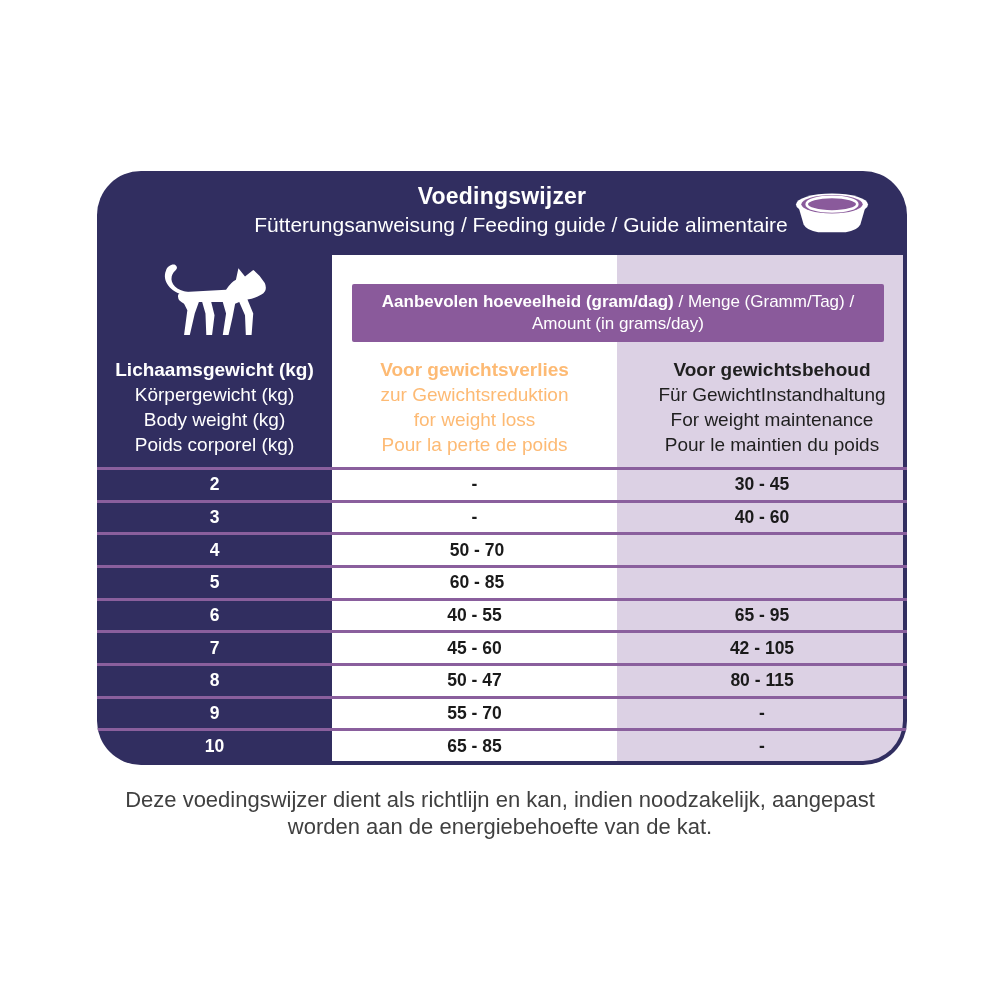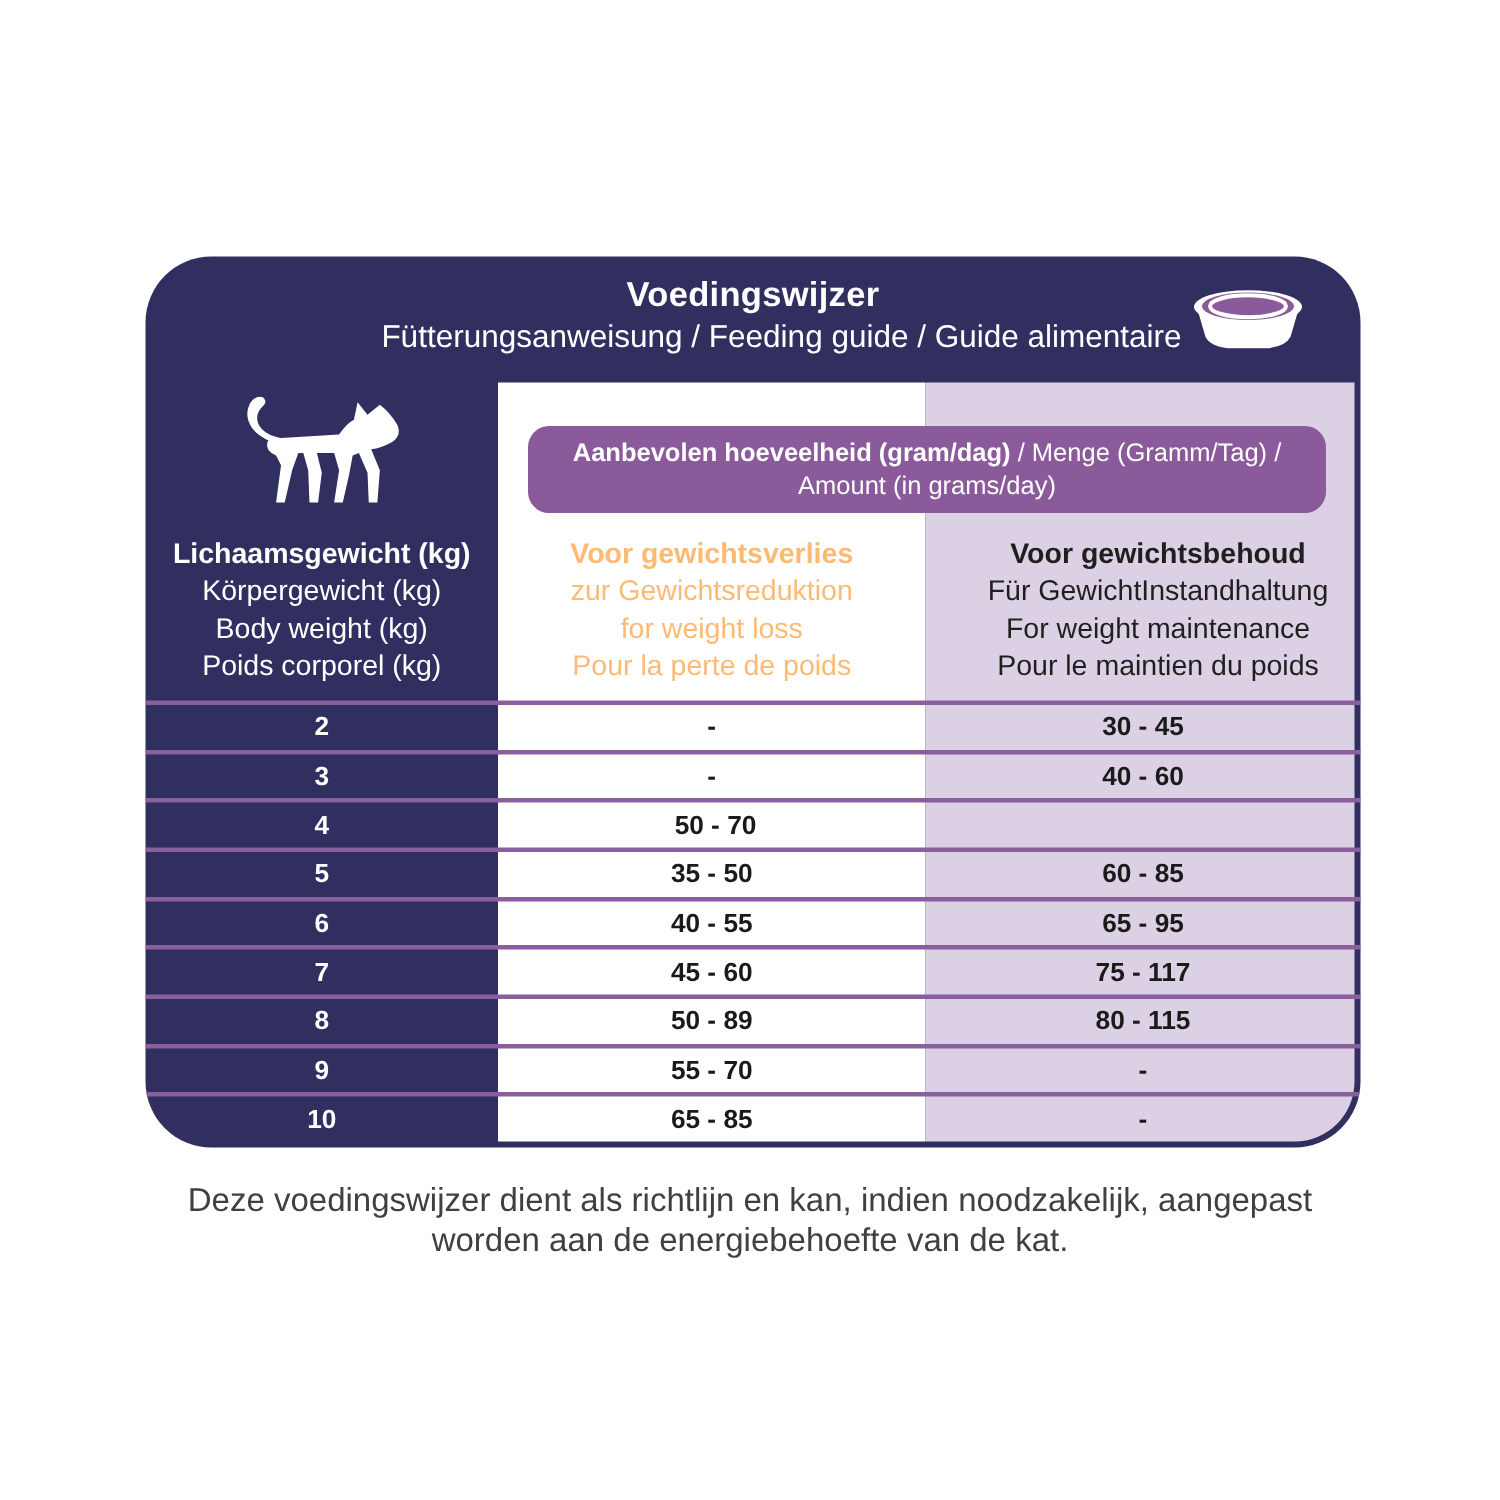--- a/index.html
+++ b/index.html
@@ -16,21 +16,21 @@
 
   .hdr-title { position:absolute; left:0; top:12px; width:100%; text-align:center;
     color:#fff; font-size:23px; font-weight:bold; letter-spacing:0.2px; }
   .hdr-sub { position:absolute; left:0; top:42px; width:100%; text-align:center;
     color:#fff; font-size:21px;margin-left:19px; }
 
   .bowl-icon { position:absolute; left:689px; top:11px; width:92px; height:62px; }
   .cat-icon  { position:absolute; left:50px; top:85px; width:140px; height:92px; }
 
   .band { position:absolute; left:255px; top:113px; width:532px; height:58px;
-    background:#8a5a9b; border-radius:14px; color:#fff; display:flex; flex-direction:column;
+    background:#8a5a9b; border-radius:2px; color:#fff; display:flex; flex-direction:column;
     justify-content:center; text-align:center; font-size:17px; line-height:22px; padding:0 14px; }
   .band b { font-weight:bold; }
 
   .colhead { position:absolute; top:186px; text-align:center; font-size:19px; line-height:25px; }
   .colhead div:first-child { font-weight:bold; }
   .ch-weight { left:0; width:235px; color:#ffffff; }
   .ch-loss { left:235px; width:285px; color:#fdba74; }
   .ch-maint { left:520px; width:286px; color:#1f1f1f;margin-left:12px; }
 
   .rows { position:absolute; left:0; top:296px; width:810px; height:294px;
@@ -107,36 +107,35 @@
         <div class="cell-w">3</div>
         <div class="cell-l">-</div>
         <div class="cell-m">40 - 60</div>
       </div>
       <div class="row">
         <div class="cell-w">4</div>
         <div class="cell-m">50 - 70</div>
       </div>
       <div class="row">
         <div class="cell-w">5</div>
-        <div class="cell-l">35 - 50</div>
         <div class="cell-m">60 - 85</div>
       </div>
       <div class="row">
         <div class="cell-w">6</div>
         <div class="cell-l">40 - 55</div>
         <div class="cell-m">65 - 95</div>
       </div>
       <div class="row">
         <div class="cell-w">7</div>
         <div class="cell-l">45 - 60</div>
-        <div class="cell-m">75 - 117</div>
+        <div class="cell-m">42 - 105</div>
       </div>
       <div class="row">
         <div class="cell-w">8</div>
-        <div class="cell-l">50 - 89</div>
+        <div class="cell-l">50 - 47</div>
         <div class="cell-m">80 - 115</div>
       </div>
       <div class="row">
         <div class="cell-w">9</div>
         <div class="cell-l">55 - 70</div>
         <div class="cell-m">-</div>
       </div>
       <div class="row">
         <div class="cell-w">10</div>
         <div class="cell-l">65 - 85</div>

